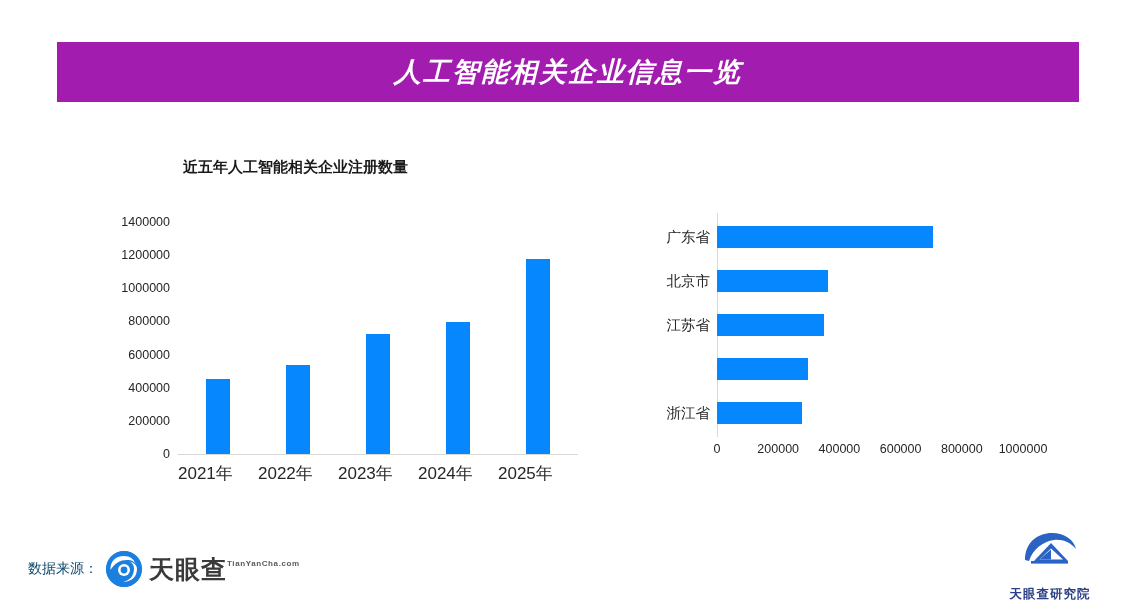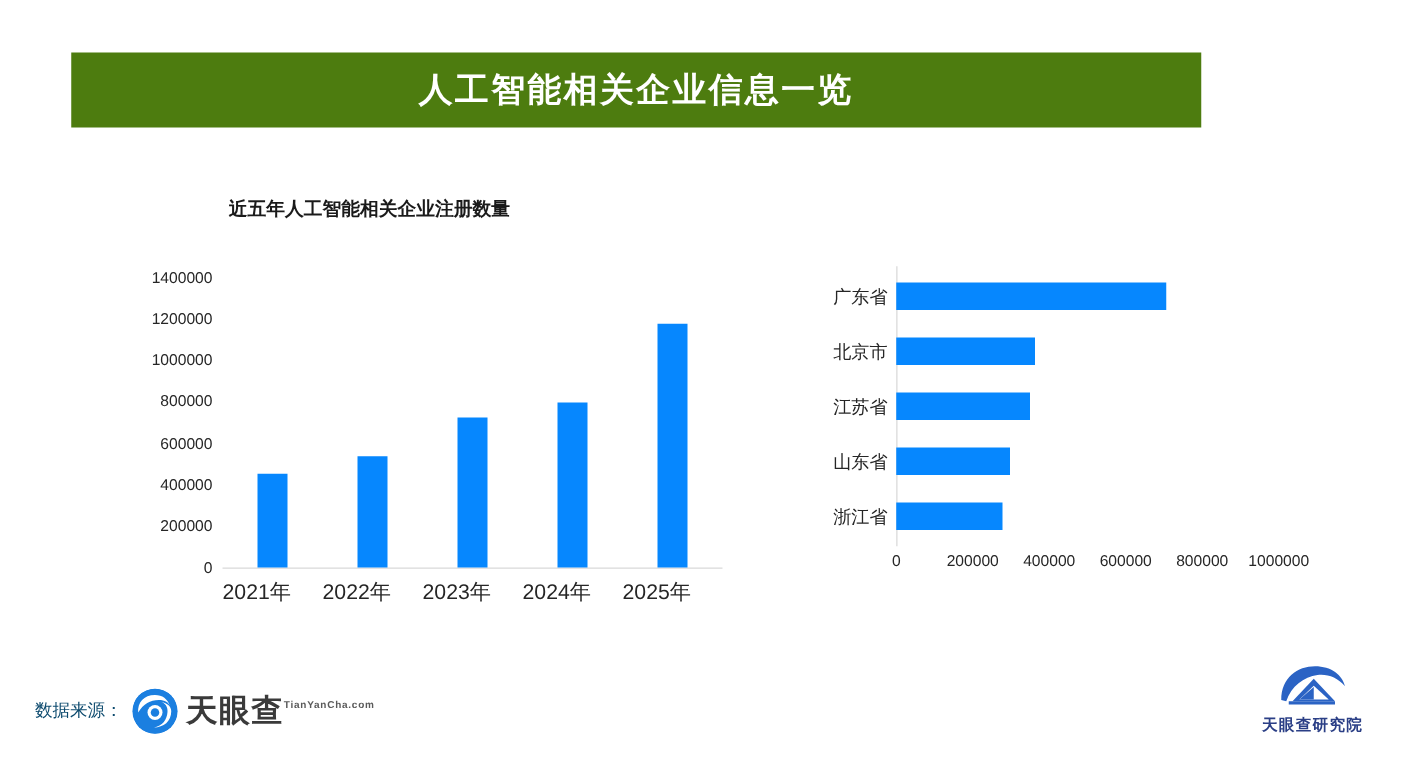--- a/index.html
+++ b/index.html
@@ -7,23 +7,23 @@
     width:1136px;height:612px;
     background:#ffffff;
     font-family:"Liberation Sans","DejaVu Sans",sans-serif;
     overflow:hidden;
     position:relative;
   }
   .page{position:absolute;inset:0;background:#fff;}
 
   
   .banner{
-    position:absolute;left:57px;top:42px;width:904px;height:60px;
-    background:#4d7c0f;
-    display:flex;align-items:center;justify-content:center;
+    position:absolute;left:57px;top:42px;width:1022px;height:60px;
+    background:#a21caf;
+    display:flex;align-items:center;justify-content:center;font-style:italic;
   }
   .banner-title{
     color:#ffffff;font-size:27px;font-weight:bold;letter-spacing:2px;
     white-space:nowrap;
   }
 
   
   .panel{position:absolute;}
   .panel-title{
     font-size:15px;color:#1a1a1a;font-weight:bold;white-space:nowrap;
@@ -105,21 +105,21 @@
     margin-top:3px;white-space:nowrap;
   }
 
   .footer-right{
     position:absolute;left:1004px;top:530px;width:92px;height:62px;
     display:flex;flex-direction:column;align-items:center;
   }
   .inst-mark{width:58px;height:40px;position:relative;}
   .inst-name{
     font-size:12.5px;color:#2b3f86;font-weight:bold;letter-spacing:1px;
-    white-space:nowrap;margin-top:2px;
+    white-space:nowrap;margin-top:16px;
   }
 </style>
 </head>
 <body>
 
 <div class="page">
 
   <div class="banner">
     <div class="banner-title">人工智能相关企业信息一览</div>
   </div>
@@ -174,21 +174,20 @@
         </div>
         <div class="h-row" style="top: 44px; text-decoration: underline;">
           <div class="h-cat">北京市</div>
           <div class="h-bar" style="width: 110.772px; background: rgb(6, 135, 254);"></div>
         </div>
         <div class="h-row" style="top: 88px;">
           <div class="h-cat">江苏省</div>
           <div class="h-bar" style="width: 107.1px; background: rgb(6, 135, 254);"></div>
         </div>
         <div class="h-row" style="top: 132px;">
-          <div class="h-cat">山东省</div>
           <div class="h-bar" style="width: 91.188px; background: rgb(6, 135, 254);"></div>
         </div>
         <div class="h-row" style="top: 176px;">
           <div class="h-cat">浙江省</div>
           <div class="h-bar" style="width: 85.068px; background: rgb(6, 135, 254);"></div>
         </div>
       </div>
     <div class="h-xlabels" id="h-xlabels">
         <div class="h-xtick" style="left: 0px;">0</div>
         <div class="h-xtick" style="left: 61.2px;">200000</div>

